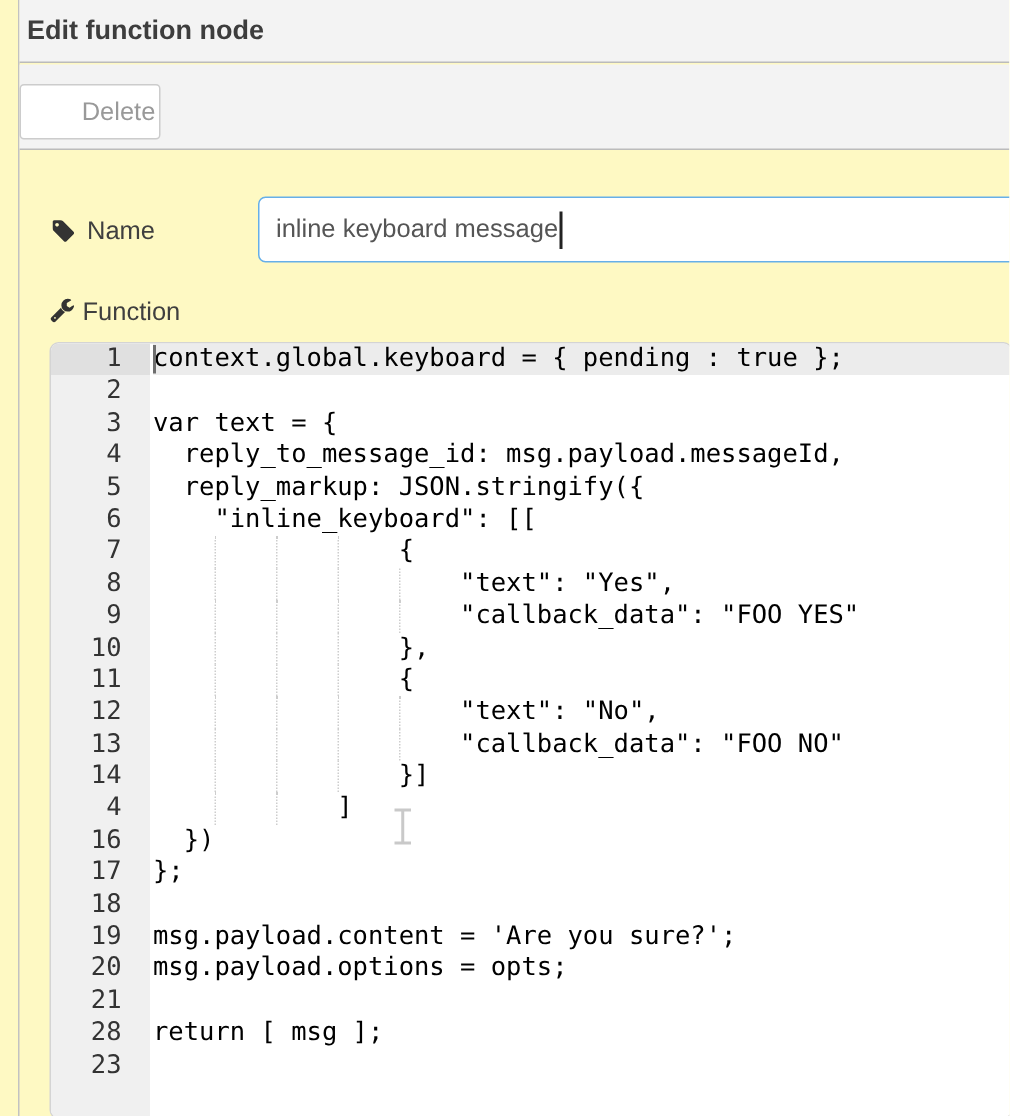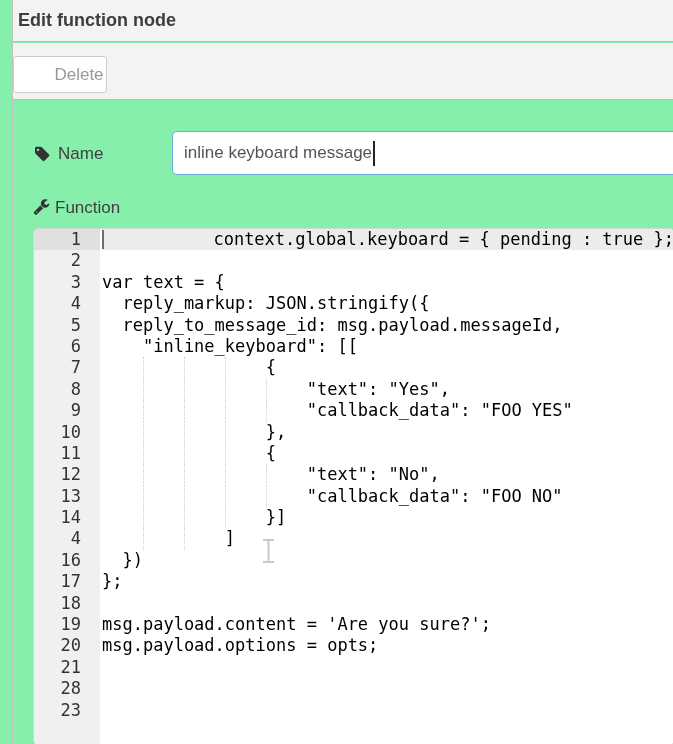--- a/index.html
+++ b/index.html
@@ -2,21 +2,21 @@
 <html style="--focus_border: #66afe9; --panel_bg: #f3f3f3; --panel_border: #bbbbbb; --gutter_bg: #f0f0f0; --active_line_bg: #ececec; --active_gutter_bg: #e0e0e0; --button_text: #999999; --code_text: #000000;"><head>
 <meta charset="utf-8">
 <style>
   :root{
     --focus_border:#66afe9; --panel_bg:#f3f3f3; --panel_border:#bbbbbb;
     --gutter_bg:#f0f0f0; --active_line_bg:#ececec; --active_gutter_bg:#e0e0e0;
     --button_text:#999999; --code_text:#000000;
   }
   *{box-sizing:border-box;margin:0;padding:0;}
   body{background:#fff;font-family:"Liberation Sans",sans-serif;}
-  .screen{position:relative;width:673px;height:744px;background:#86efac;overflow:hidden;}
+  .screen{position:relative;width:673px;height:744px;background:#fef9c3;overflow:hidden;}
 
   .tray-border{position:absolute;left:12px;top:0;width:1px;height:744px;background:#c2c2c2;}
 
   .hdr{position:absolute;left:13px;top:0;right:0;height:42px;background:var(--panel_bg);
        border-bottom:1px solid var(--panel_border);}
   .hdr .title{display:block;padding-left:5px;line-height:41px;font-size:18px;font-weight:bold;color:#3d3d3d;}
 
   .tbar{position:absolute;left:13px;top:43px;right:0;height:57px;background:var(--panel_bg);
         border-bottom:1px solid var(--panel_border);}
   .btn-delete{position:absolute;left:0px;top:13px;width:94px;height:37px;background:#fff;
@@ -37,21 +37,21 @@
 
   .editor{position:absolute;left:33px;top:228px;width:642px;height:518px;background:#fff;
         border:1px solid #d4d4d4;border-radius:6px;overflow:hidden;}
   .gutter{position:absolute;left:0;top:0;bottom:0;width:66px;background:var(--gutter_bg);}
   .code{position:absolute;left:66px;top:0;right:0;bottom:0;padding-left:2px;}
   .gnum{height:21.4px;line-height:21.4px;text-align:right;padding-right:19px;
         font-family:"DejaVu Sans Mono",monospace;font-size:17px;color:#333;}
   .gnum.active{background:var(--active_gutter_bg);}
   .cline{position:relative;height:21.4px;line-height:21.4px;white-space:pre;
         font-family:"DejaVu Sans Mono",monospace;font-size:17px;color:var(--code_text);}
-  .cline.active{background:var(--active_line_bg);text-align:right;}
+  .cline.active{background:var(--active_line_bg);}
   .iguide{position:absolute;top:0;bottom:0;width:0;border-left:1px dotted #cdcdcd;}
   .acecursor{position:absolute;left:0;top:1px;width:2px;height:19px;background:#6e6e6e;}
 
   .ibeam{position:absolute;left:260px;top:538px;}
 </style>
 </head>
 <body>
 
 <div class="screen">
 
@@ -103,38 +103,39 @@
         <div class="gnum">19</div>
         <div class="gnum">20</div>
         <div class="gnum">21</div>
         <div class="gnum">28</div>
         <div class="gnum">23</div>
       </div>
     <div class="code">
         <div class="cline active"><span>context.global.keyboard = { pending : true };</span><span class="acecursor"></span></div>
         <div class="cline"><span></span></div>
         <div class="cline"><span>var text = {</span></div>
+        <div class="cline"><span>  reply_to_message_id: msg.payload.messageId,</span></div>
         <div class="cline"><span>  reply_markup: JSON.stringify({</span></div>
-        <div class="cline"><span>  reply_to_message_id: msg.payload.messageId,</span></div>
         <div class="cline"><span>    "inline_keyboard": [[</span></div>
         <div class="cline"><span class="iguide" style="left: 4ch;"></span><span class="iguide" style="left: 8ch;"></span><span class="iguide" style="left: 12ch;"></span><span>                {</span></div>
         <div class="cline"><span class="iguide" style="left: 4ch;"></span><span class="iguide" style="left: 8ch;"></span><span class="iguide" style="left: 12ch;"></span><span class="iguide" style="left: 16ch;"></span><span>                    "text": "Yes",</span></div>
         <div class="cline"><span class="iguide" style="left: 4ch;"></span><span class="iguide" style="left: 8ch;"></span><span class="iguide" style="left: 12ch;"></span><span class="iguide" style="left: 16ch;"></span><span>                    "callback_data": "FOO YES"</span></div>
         <div class="cline"><span class="iguide" style="left: 4ch;"></span><span class="iguide" style="left: 8ch;"></span><span class="iguide" style="left: 12ch;"></span><span>                },</span></div>
         <div class="cline"><span class="iguide" style="left: 4ch;"></span><span class="iguide" style="left: 8ch;"></span><span class="iguide" style="left: 12ch;"></span><span>                {</span></div>
         <div class="cline"><span class="iguide" style="left: 4ch;"></span><span class="iguide" style="left: 8ch;"></span><span class="iguide" style="left: 12ch;"></span><span class="iguide" style="left: 16ch;"></span><span>                    "text": "No",</span></div>
         <div class="cline"><span class="iguide" style="left: 4ch;"></span><span class="iguide" style="left: 8ch;"></span><span class="iguide" style="left: 12ch;"></span><span class="iguide" style="left: 16ch;"></span><span>                    "callback_data": "FOO NO"</span></div>
         <div class="cline"><span class="iguide" style="left: 4ch;"></span><span class="iguide" style="left: 8ch;"></span><span class="iguide" style="left: 12ch;"></span><span>                }]</span></div>
         <div class="cline"><span class="iguide" style="left: 4ch;"></span><span class="iguide" style="left: 8ch;"></span><span>            ]</span></div>
         <div class="cline"><span>  })</span></div>
         <div class="cline"><span>};</span></div>
         <div class="cline"><span></span></div>
         <div class="cline"><span>msg.payload.content = 'Are you sure?';</span></div>
         <div class="cline"><span>msg.payload.options = opts;</span></div>
         <div class="cline"><span></span></div>
+        <div class="cline"><span>return [ msg ];</span></div>
         <div class="cline"><span></span></div>
       </div>
   </div>
 
   <svg class="ibeam" width="17" height="26" viewBox="0 0 17 26">
     <g stroke="#c9c9c9" stroke-width="2" fill="none">
       <path d="M3 2 H14 M8.5 2 V24 M3 24 H14"></path>
     </g>
   </svg>
 

